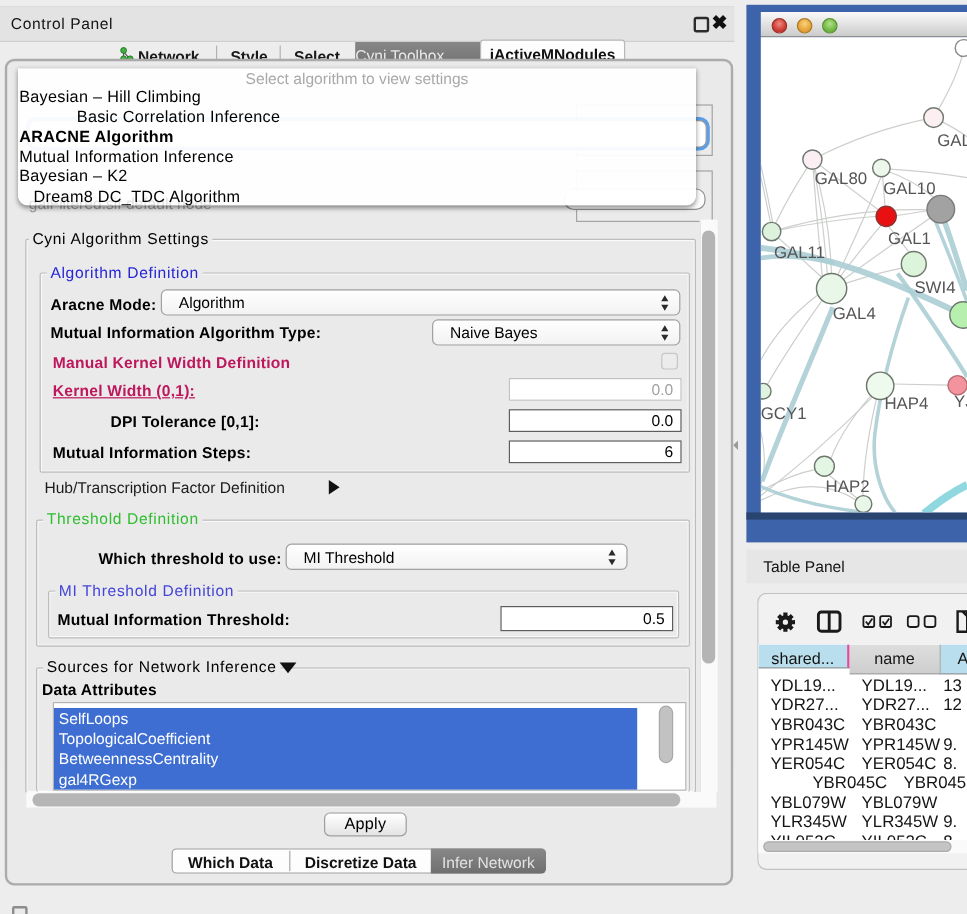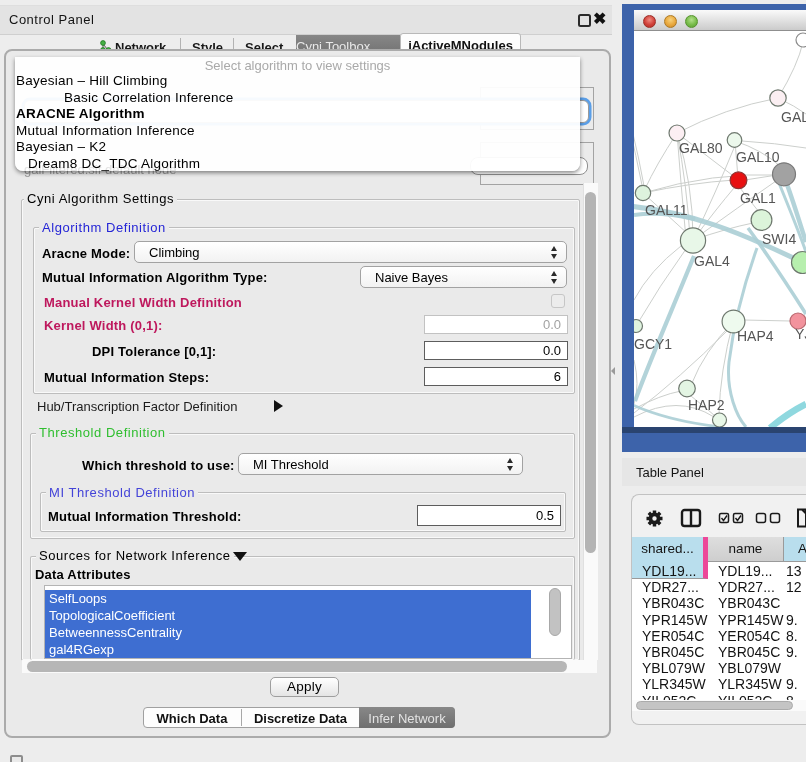--- a/index.html
+++ b/index.html
@@ -55,36 +55,36 @@
 <div class="abs" style="left:24px;top:162px;font-size:13px;color:#9b9b9b;">galFiltered.sif default node</div>
 
 <div class="grp" style="left:21px;top:199px;width:557px;height:460px;"></div>
 <div class="gtitle" style="left:24px;top:192px;color:#000;">Cyni Algorithm Settings</div>
 
 <div class="grp" style="left:33px;top:227px;width:540px;height:165px;"></div>
 <div class="gtitle" style="left:39px;top:221px;color:#2525d6;">Algorithm Definition</div>
 
 <div class="abs lbl b" style="left:42px;top:246px;">Aracne Mode:</div>
 <div class="combo" style="left:134px;top:241px;width:433px;height:22px;">
-  <span class="ct">Climbing</span>
+  <span class="ct">Algorithm</span>
   <div class="arr" style="right:9px;top:3.5px;border-left:3.5px solid transparent;border-right:3.5px solid transparent;border-bottom:5px solid #2a2a2a;"></div>
   <div class="arr" style="right:9px;bottom:3.5px;border-left:3.5px solid transparent;border-right:3.5px solid transparent;border-top:5px solid #2a2a2a;"></div>
 </div>
 
 <div class="abs lbl b" style="left:42px;top:270px;">Mutual Information Algorithm Type:</div>
 <div class="combo" style="left:360px;top:266px;width:207px;height:22px;">
   <span class="ct">Naive Bayes</span>
   <div class="arr" style="right:9px;top:3.5px;border-left:3.5px solid transparent;border-right:3.5px solid transparent;border-bottom:5px solid #2a2a2a;"></div>
   <div class="arr" style="right:9px;bottom:3.5px;border-left:3.5px solid transparent;border-right:3.5px solid transparent;border-top:5px solid #2a2a2a;"></div>
 </div>
 
 <div class="abs lbl b dis" style="left:44px;top:295px;">Manual Kernel Width Definition</div>
 <div class="abs" style="left:551px;top:294px;width:14px;height:14px;background:#ececec;border:1px solid #c6c6c6;border-radius:3px;box-sizing:border-box;"></div>
 
-<div class="abs lbl b dis" style="left:44px;top:318px;">Kernel Width (0,1):</div>
+<div class="abs lbl b dis" style="left:44px;top:318px;text-decoration:underline;">Kernel Width (0,1):</div>
 <div class="fld" style="left:424px;top:315px;width:144px;height:19px;border:1px solid #c2c2c2;color:#a2a2a2;line-height:17px;padding-right:6px;">0.0</div>
 
 <div class="abs lbl b" style="left:44px;top:344px;padding-left:48px;">DPI Tolerance [0,1]:</div>
 <div class="fld" style="left:424px;top:341px;width:144px;height:19px;border:1px solid #5d5d5d;color:#000;line-height:17px;padding-right:6px;">0.0</div>
 
 <div class="abs lbl b" style="left:44px;top:370px;">Mutual Information Steps:</div>
 <div class="fld" style="left:424px;top:367px;width:144px;height:19px;border:1px solid #5d5d5d;color:#000;line-height:17px;padding-right:6px;">6</div>
 
 <div class="abs" style="left:37px;top:399px;font-size:13px;color:#1c1c1c;">Hub/Transcription Factor Definition</div>
 <div class="arr" style="left:274px;top:400px;border-top:6px solid transparent;border-bottom:6px solid transparent;border-left:9px solid #111;"></div>
@@ -246,21 +246,21 @@
     <rect x="88.5" y="5.5" width="9" height="9" rx="1.5"></rect>
     <path d="M76.5,10 l2,2.5 l3.5,-5" stroke-width="1.4"></path>
     <path d="M90.5,10 l2,2.5 l3.5,-5" stroke-width="1.4"></path>
     <rect x="111.5" y="5.5" width="9" height="9" rx="2"></rect>
     <rect x="125.5" y="5.5" width="9" height="9" rx="2"></rect>
   </g>
   <path d="M153,1.5 h8 v17 h-8 z M157,1.5 l4,4" fill="none" stroke="#1a1a1a" stroke-width="2"></path>
 </svg>
 
 <div class="abs" style="left:632px;top:537px;width:174px;height:174px;background:#fff;overflow:hidden;font-size:14px;color:#141414;">
-  <div class="abs" style="left:0;top:0;width:76px;height:42px;background:#b9deed;border-right:5px solid #ec4899;border-bottom:1px solid #9a9a9a;box-sizing:border-box;text-align:center;line-height:24px;font-size:13.5px;">shared...</div>
+  <div class="abs" style="left:0;top:0;width:76px;height:20px;background:#b9deed;border-right:2px solid #ec4899;border-bottom:1px solid #9a9a9a;box-sizing:border-box;text-align:center;line-height:24px;font-size:13.5px;">shared...</div>
   <div class="abs" style="left:76px;top:0;width:76px;height:25px;background:linear-gradient(#dedede,#cecece);border-right:1px solid #9a9a9a;border-bottom:1px solid #9a9a9a;box-sizing:border-box;text-align:center;line-height:24px;font-size:13.5px;">name</div>
   <div class="abs" style="left:152px;top:0;width:22px;height:25px;background:#b9deed;border-bottom:1px solid #9a9a9a;box-sizing:border-box;line-height:24px;font-size:13.5px;">
       <span style="position:absolute;left:14px;">Av</span>
     </div>
   <div class="abs" style="left:0;top:26px;width:174px;">
     <div style="height:16.2px;position:relative;">
         <span style="position:absolute;left:10px;">YDL19...</span>
         <span style="position:absolute;left:86px;">YDL19...</span>
         <span style="position:absolute;left:154px;">13</span>
       </div>
@@ -276,21 +276,21 @@
     <div style="height:16.2px;position:relative;">
         <span style="position:absolute;left:10px;">YPR145W</span>
         <span style="position:absolute;left:86px;">YPR145W</span>
         <span style="position:absolute;left:154px;">9.</span>
       </div>
     <div style="height:16.2px;position:relative;">
         <span style="position:absolute;left:10px;">YER054C</span>
         <span style="position:absolute;left:86px;">YER054C</span>
         <span style="position:absolute;left:154px;">8.</span>
       </div>
-    <div style="height:16.2px;position:relative;">
+    <div style="height:16.2px;position:relative;margin-left:35px;">
         <span style="position:absolute;left:10px;">YBR045C</span>
         <span style="position:absolute;left:86px;">YBR045C</span>
         <span style="position:absolute;left:154px;">9.</span>
       </div>
     <div style="height:16.2px;position:relative;">
         <span style="position:absolute;left:10px;">YBL079W</span>
         <span style="position:absolute;left:86px;">YBL079W</span>
       </div>
     <div style="height:16.2px;position:relative;">
         <span style="position:absolute;left:10px;">YLR345W</span>

